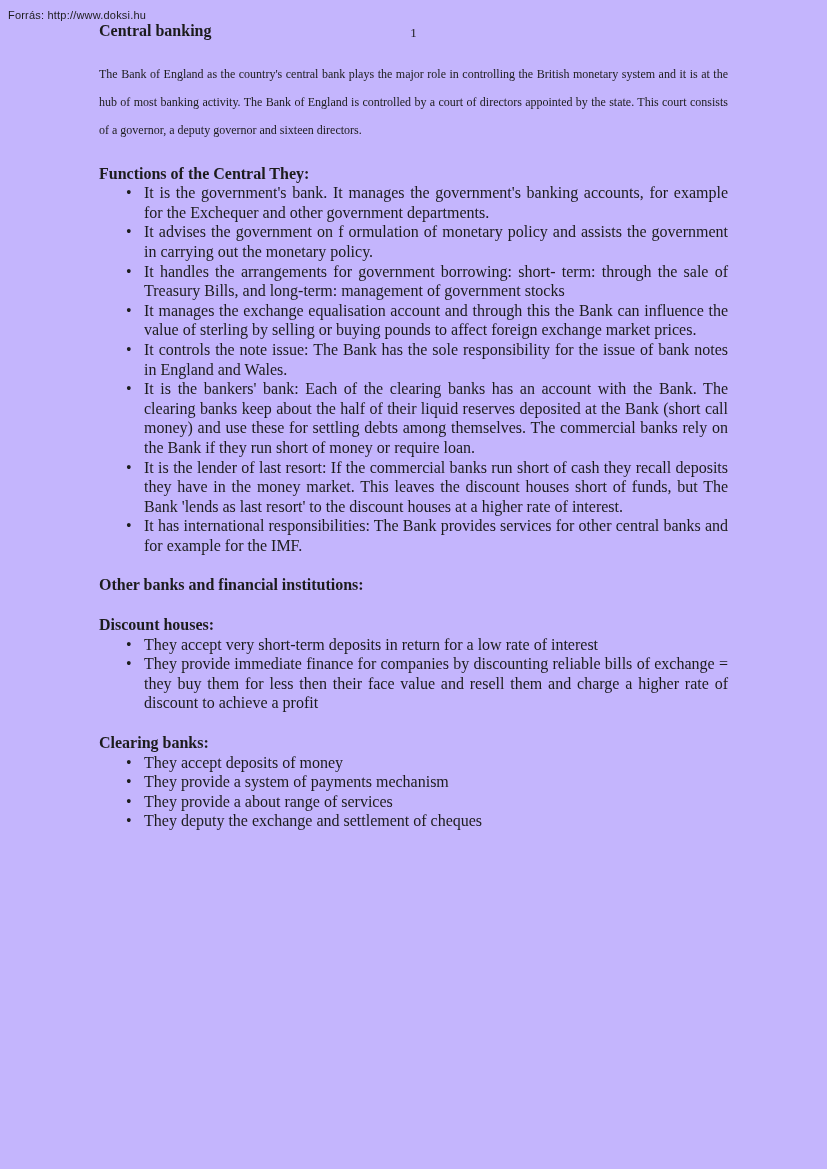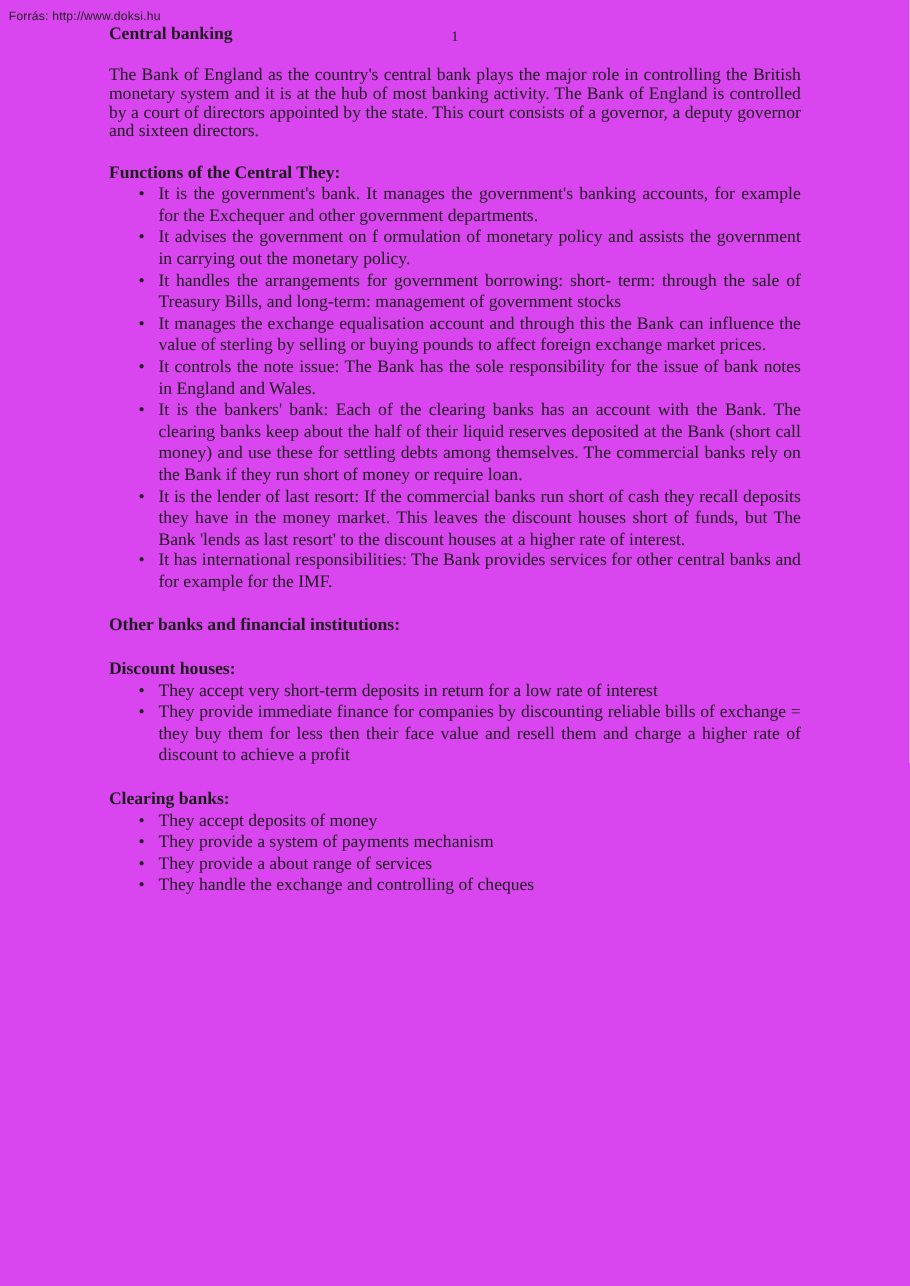--- a/index.html
+++ b/index.html
@@ -4,21 +4,21 @@
 <style>
   html, body {
     margin: 0;
     padding: 0;
     background: #ffffff;
   }
   .page {
     position: relative;
     width: 827px;
     height: 1169px;
-    background: #d946ef;
+    background: #c4b5fd;
     color: #1c1c1c;
     font-family: "Liberation Serif", serif;
     overflow: hidden;
   }
   .src-header {
     position: absolute;
     left: 8px;
     top: 9px;
     font-family: "Liberation Sans", sans-serif;
     font-size: 11px;
@@ -51,22 +51,22 @@
     margin: 20px 0 0 0;
     font-size: 16px;
     font-weight: bold;
     line-height: 19.6px;
   }
   .heading-gap {
     margin-top: 21px;
   }
   .body-paragraph {
     margin: 19px 0 0 0;
-    font-size: 16px;
-    line-height: 17px;
+    font-size: 12px;
+    line-height: 28px;
     text-align: justify;
   }
   .bullet-list {
     list-style: none;
     margin: 0;
     padding: 0;
   }
   .bullet-list li {
     position: relative;
     padding-left: 45px;
@@ -118,17 +118,17 @@
       <li>They accept very short-term deposits in return for a low rate of interest</li>
       <li>They provide immediate finance for companies by discounting reliable bills of exchange = they buy them for less then their face value and resell them and charge a higher rate of discount to achieve a profit</li>
     </ul>
 
     <h2 class="section-heading">Clearing banks:</h2>
 
     <ul class="bullet-list">
       <li>They accept deposits of money</li>
       <li>They provide a system of payments mechanism</li>
       <li>They provide a about range of services</li>
-      <li>They handle the exchange and controlling of cheques</li>
+      <li>They deputy the exchange and settlement of cheques</li>
     </ul>
 
   </main>
 </div>
 
 </body></html>

